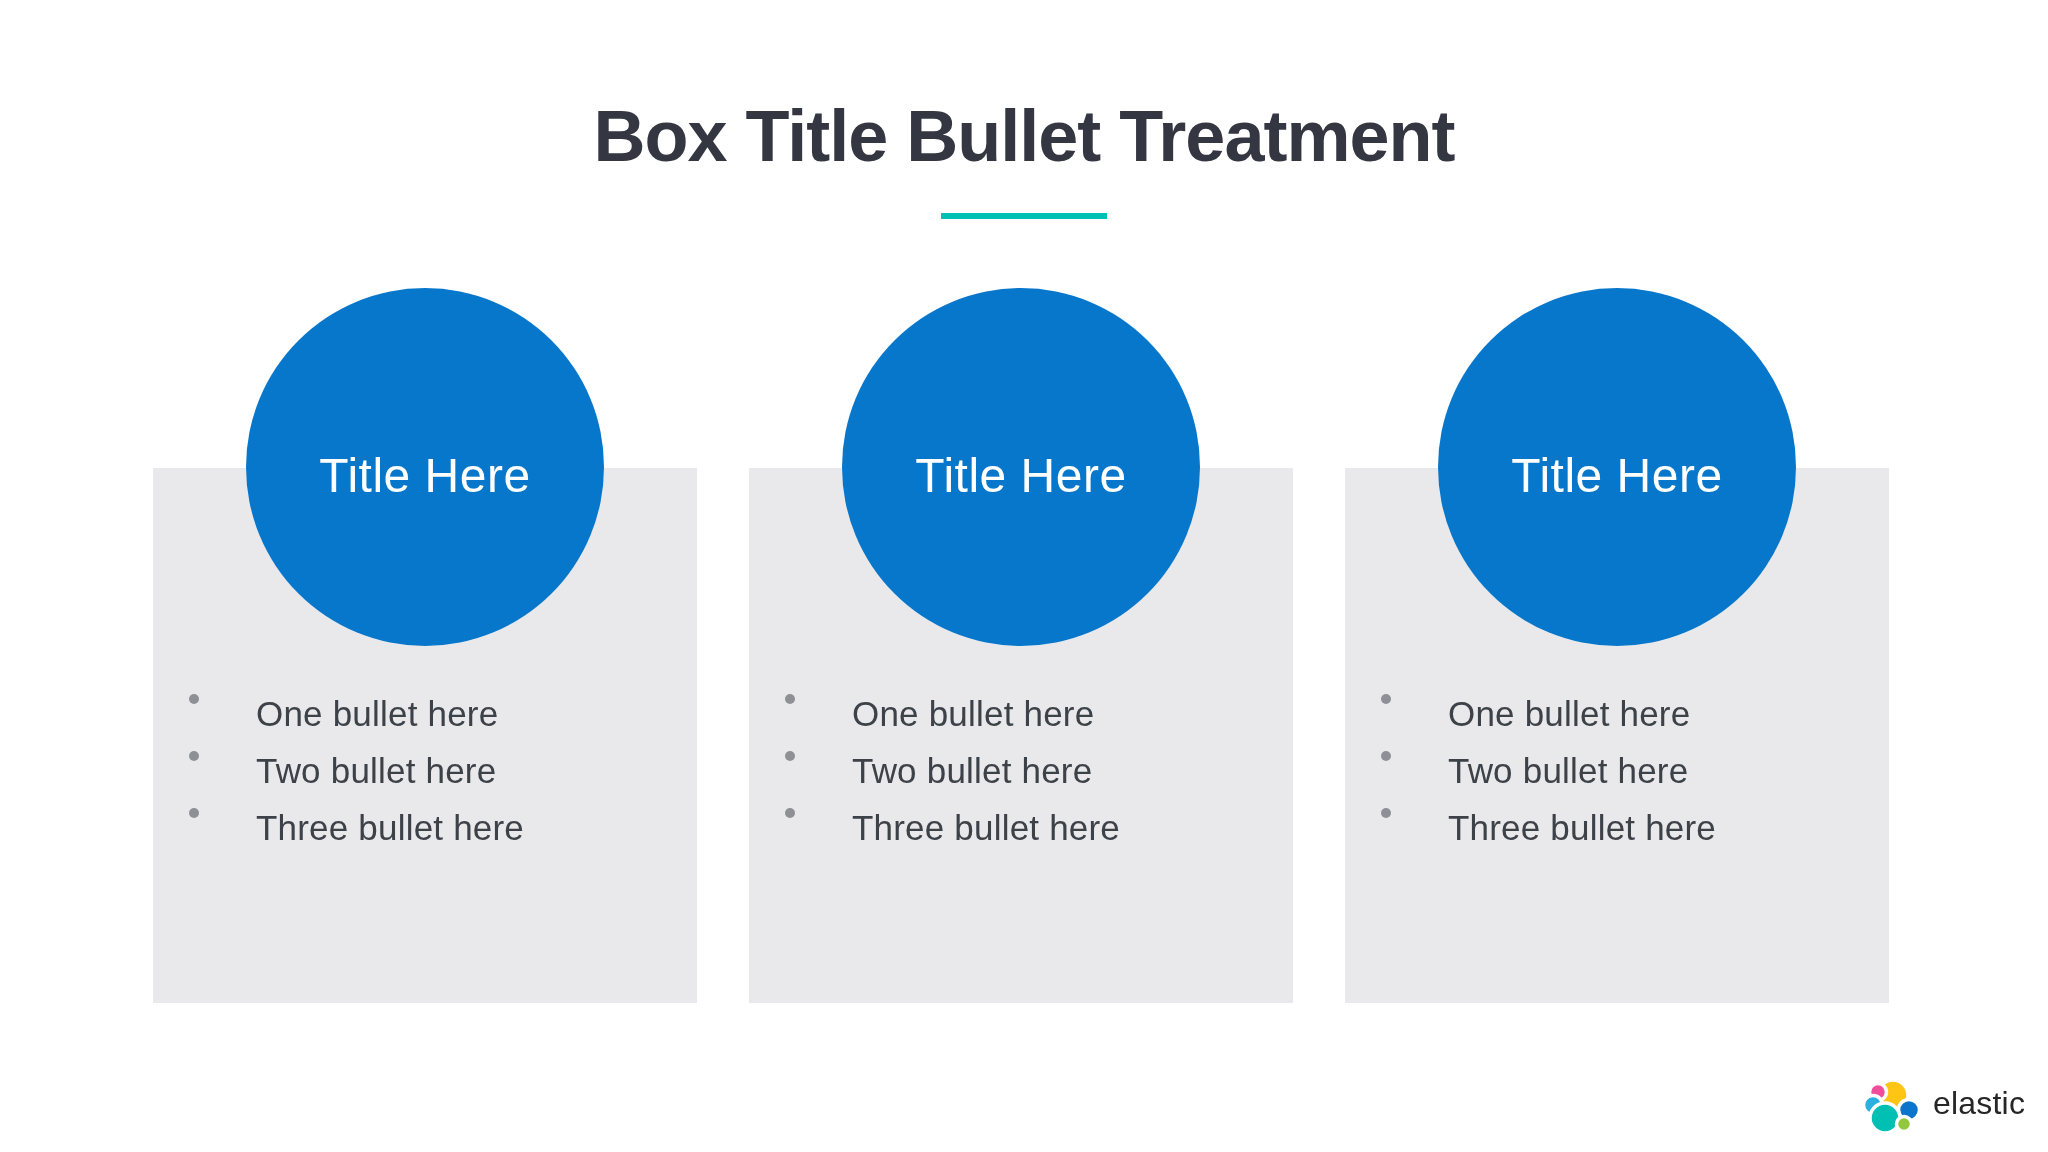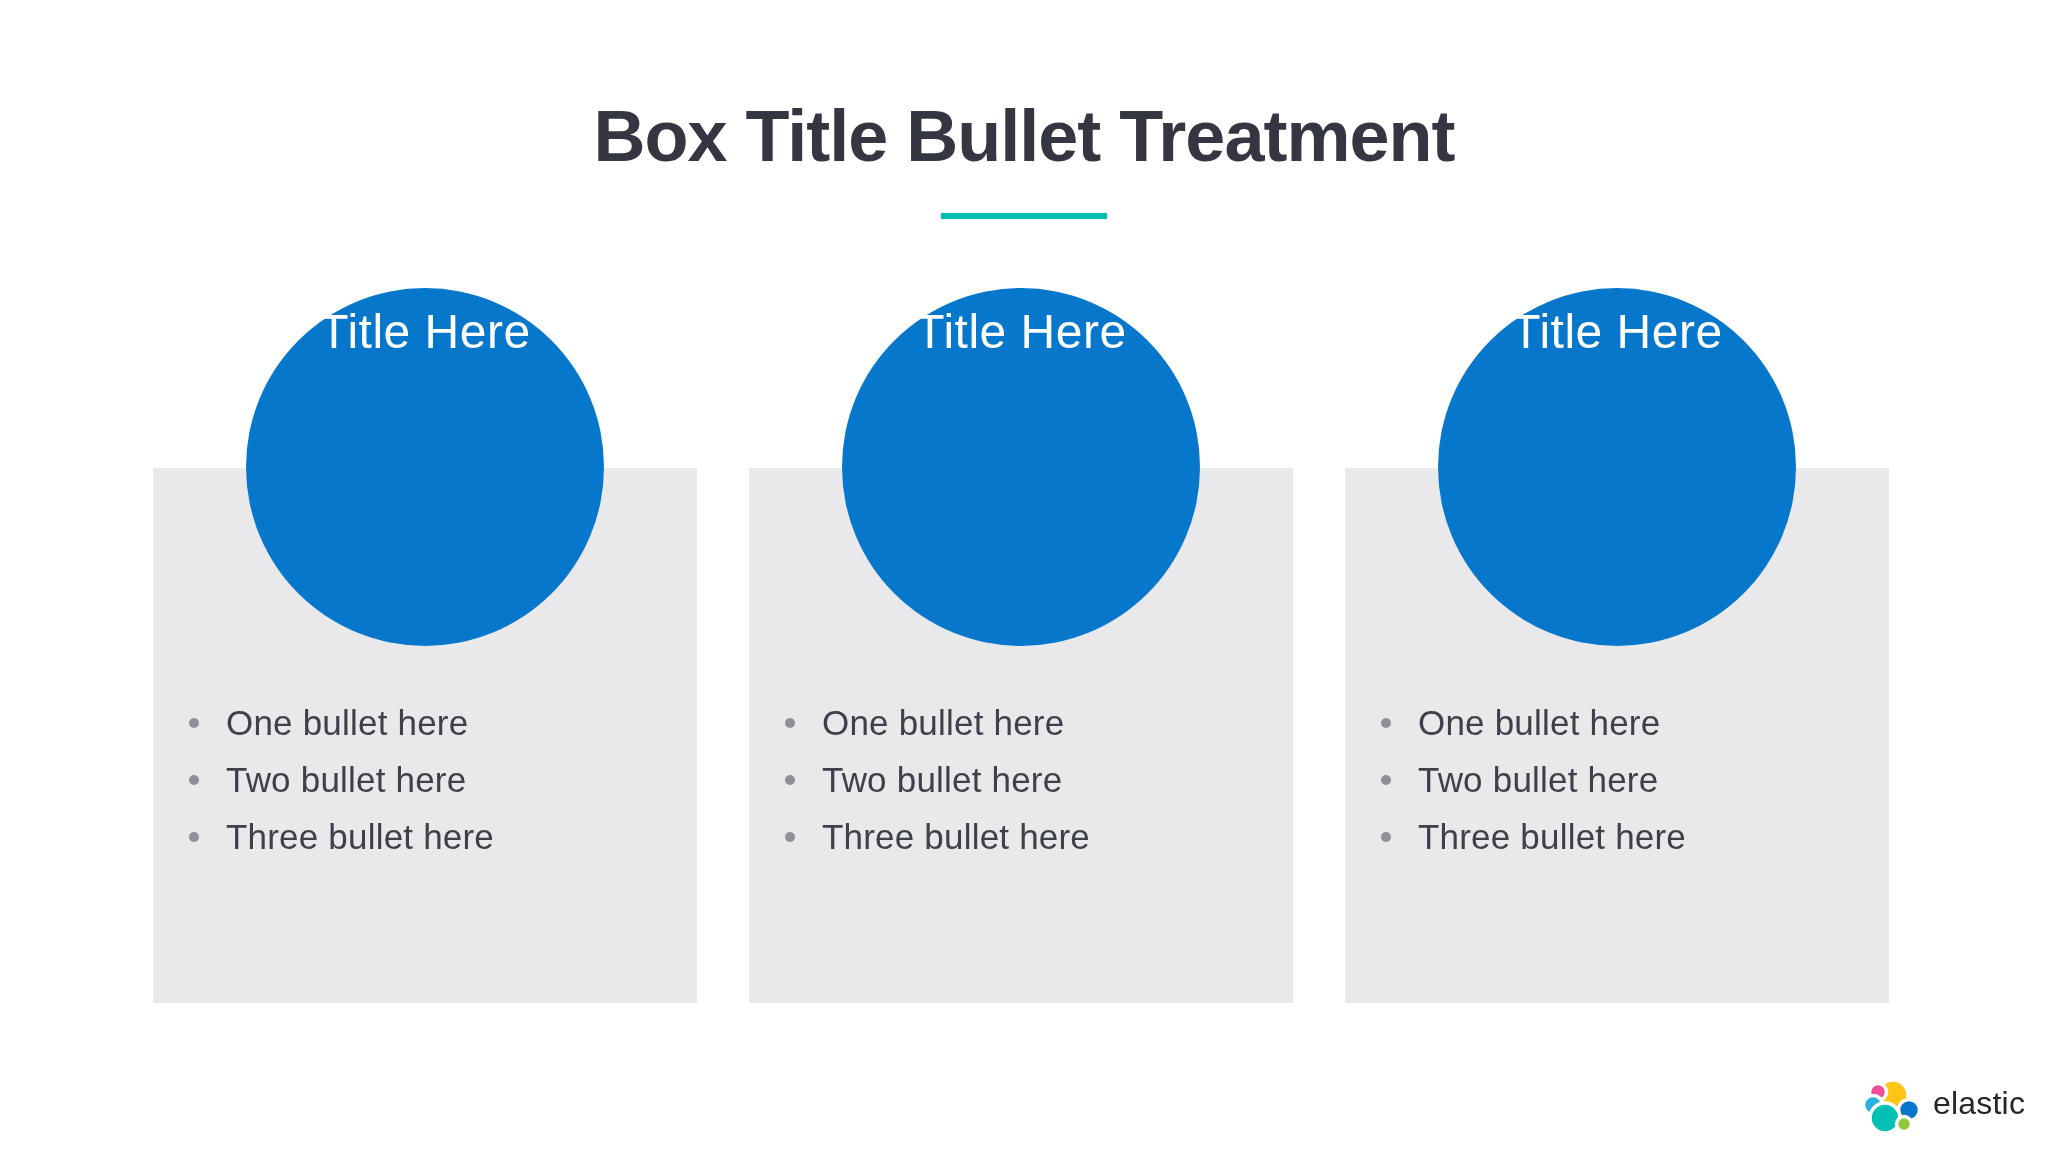--- a/index.html
+++ b/index.html
@@ -53,21 +53,21 @@
   .circle-badge {
     position: absolute;
     top: -180px;
     left: 50%;
     transform: translateX(-50%);
     width: 358px;
     height: 358px;
     border-radius: 50%;
     background: #0777CC;
     display: flex;
-    align-items: flex-start;
+    align-items: center;
     justify-content: center;
     padding-top: 16px;
   }
 
   .circle-badge .circle-label {
     color: #ffffff;
     font-size: 48px;
     font-weight: 400;
     letter-spacing: 0.5px;
   }
@@ -75,21 +75,22 @@
   .bullet-list {
     position: absolute;
     top: 226px;
     left: 0;
     right: 0;
   }
 
   .bullet-item {
     height: 57px;
     display: flex;
-    align-items: center;
+    align-items: flex-start;
+    gap: 30px;
   }
 
   .bullet-dot {
     width: 10px;
     height: 10px;
     border-radius: 50%;
     background: #8F9095;
     margin-left: 36px;
     flex: none;
   }

